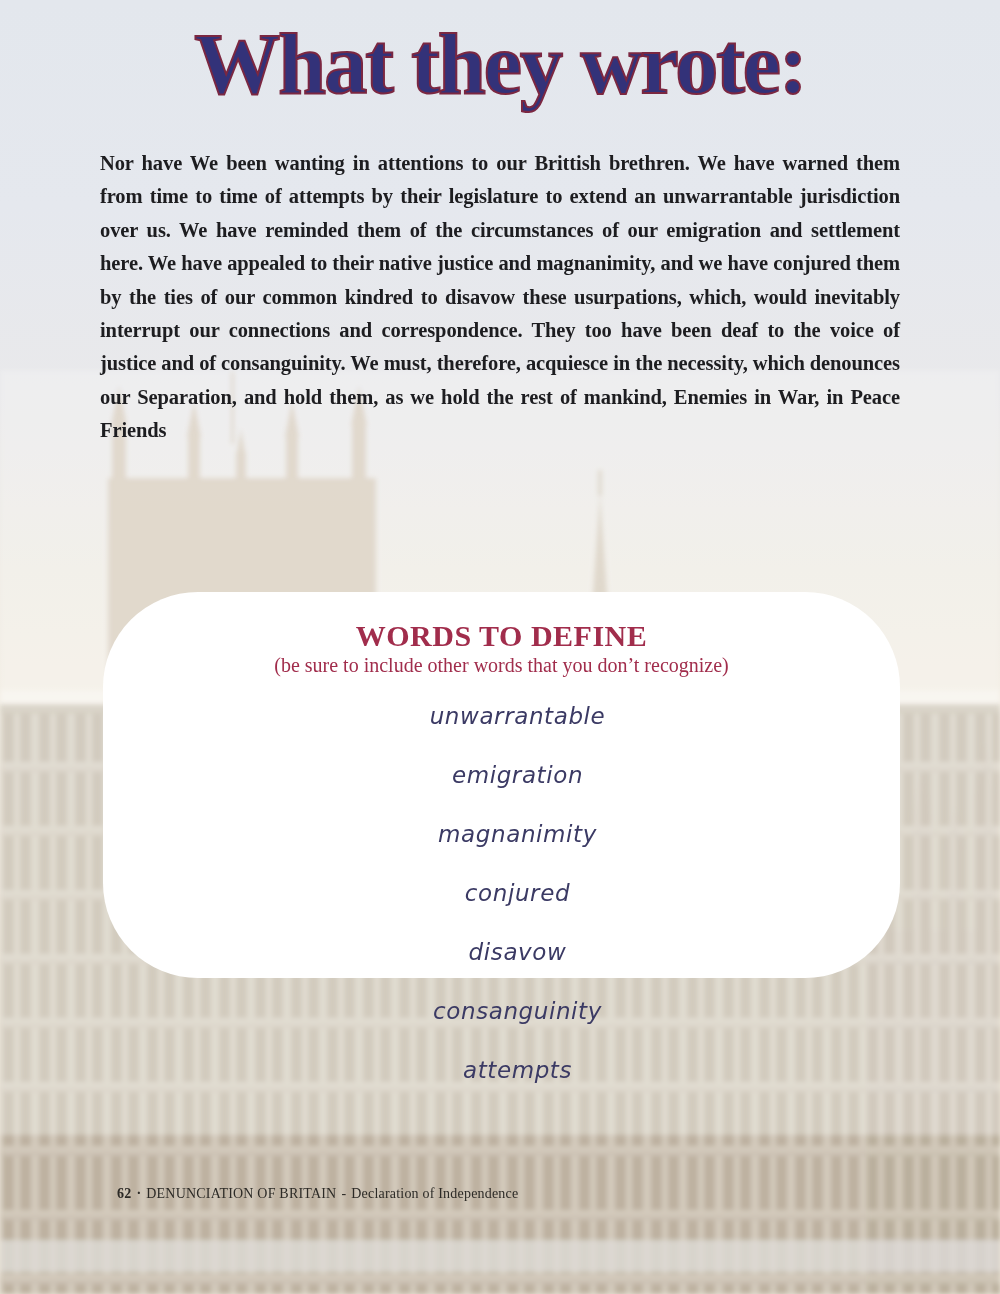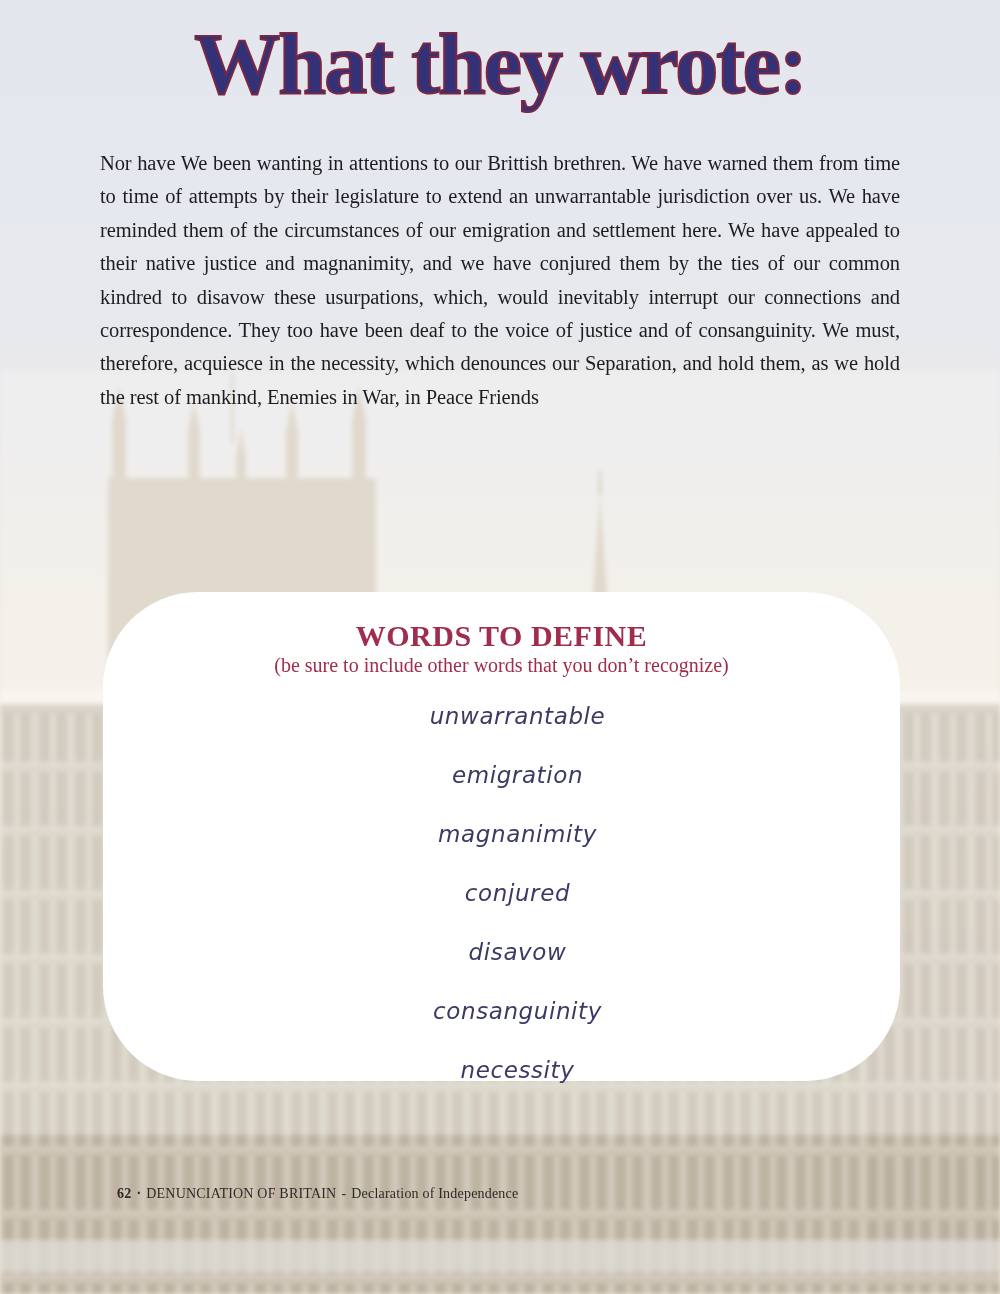--- a/index.html
+++ b/index.html
@@ -36,26 +36,27 @@
   .excerpt {
     position: absolute;
     top: 147px; left: 100px;
     width: 800px;
     margin: 0;
     font-size: 20.5px;
     line-height: 33.4px;
     text-align: justify;
     color: #1d1d20;
     letter-spacing: -0.1px;
+    font-weight: bold;
   }
 
   .define-box {
     position: absolute;
     left: 103px; top: 592px;
-    width: 797px; height: 489px;
+    width: 797px; height: 386px;
     background: #ffffff;
     border-radius: 95px;
     box-sizing: border-box;
     padding-top: 27px;
   }
   .box-heading {
     margin: 0;
     text-align: center;
     font-size: 30px;
     font-weight: bold;
@@ -167,21 +168,21 @@
     <section class="define-box">
       <h2 class="box-heading">WORDS TO DEFINE</h2>
       <p class="box-subheading">(be sure to include other words that you don’t recognize)</p>
       <ul class="word-list">
         <li>unwarrantable</li>
         <li>emigration</li>
         <li>magnanimity</li>
         <li>conjured</li>
         <li>disavow</li>
         <li>consanguinity</li>
-        <li>necessity</li>
+        <li>attempts</li>
       </ul>
     </section>
 
     <footer class="page-footer">
       <span class="num">62</span><span class="sep">·</span><span class="sect">DENUNCIATION OF BRITAIN</span><span class="dash">-</span><span class="doc">Declaration of Independence</span>
     </footer>
 
   </div>
 </div>
 

